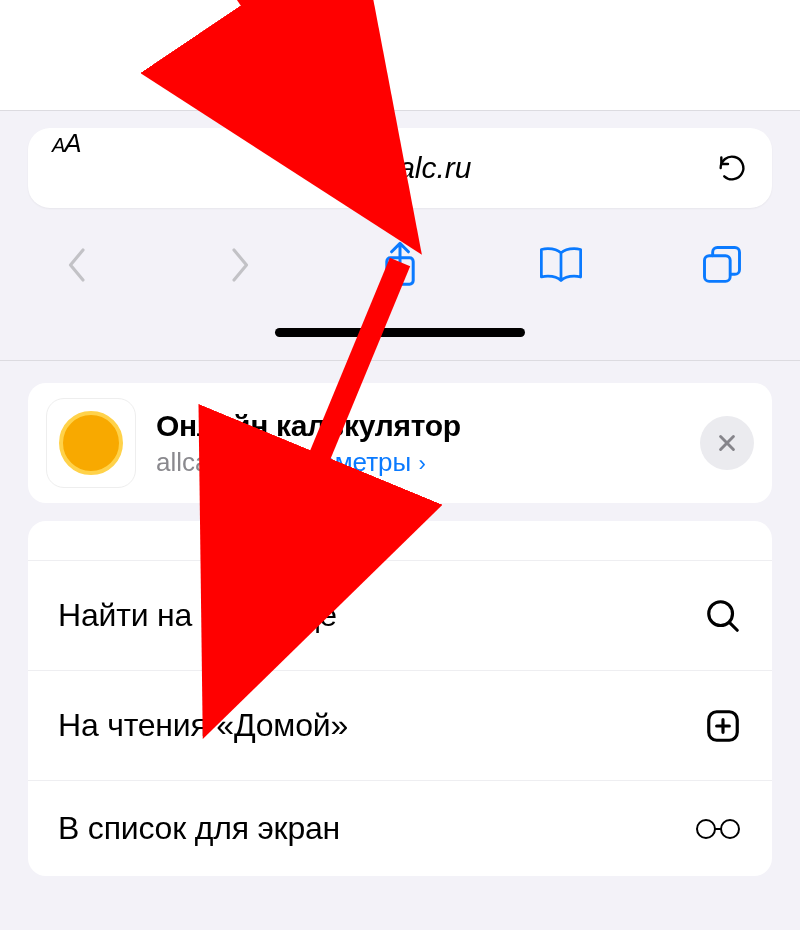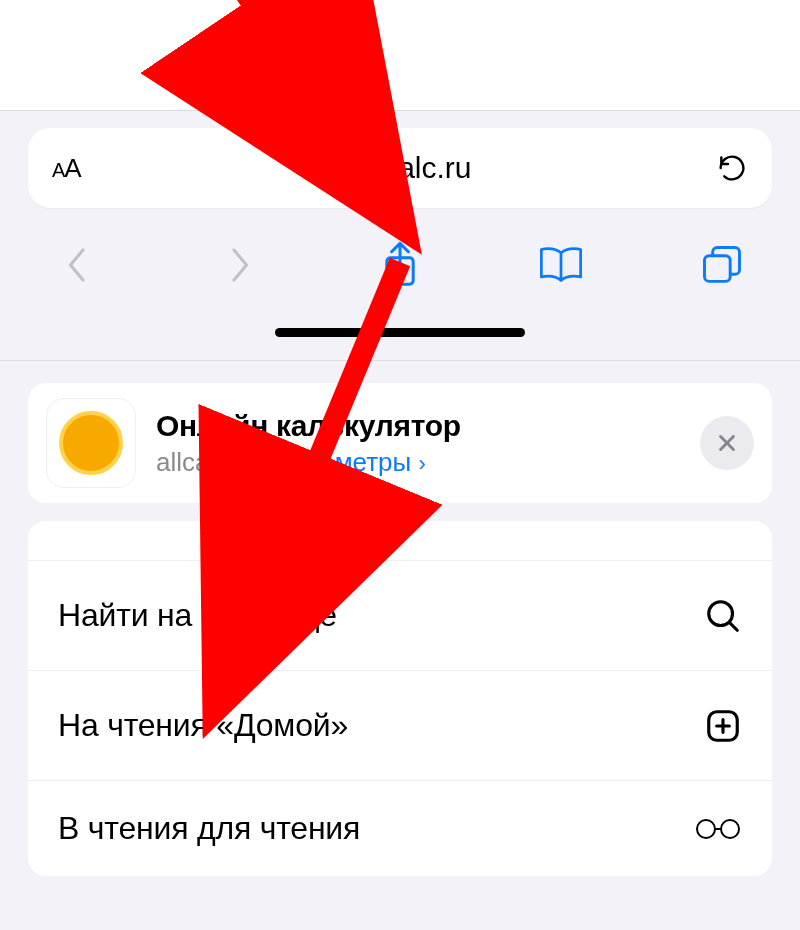--- a/index.html
+++ b/index.html
@@ -26,23 +26,23 @@
 
   .addr-bar {
     position: absolute;
     top: 128px;
     left: 28px;
     width: 744px;
     height: 80px;
     background: #ffffff;
     border-radius: 22px;
     display: flex;
-    align-items: center;
     padding: 0 24px;
     box-shadow: 0 1px 2px rgba(0,0,0,0.05);
+    font-style: italic;
   }
   .aa-glyph {
     font-size: 26px;
     font-weight: 400;
     color: #000;
     letter-spacing: -1px;
   }
   .aa-glyph .small-a { font-size: 20px; }
   .addr-center {
     flex: 1;
@@ -309,21 +309,21 @@
       <span class="action-label">На чтения «Домой»</span>
       <span class="action-icon">
         <svg width="38" height="38" viewBox="0 0 24 24" fill="none" stroke="#000" stroke-width="2" stroke-linecap="round">
             <rect x="3" y="3" width="18" height="18" rx="5"></rect>
             <path d="M12 8v8M8 12h8"></path>
           </svg>
       </span>
     </div>
 
     <div class="action-row partial-bottom">
-      <span class="action-label">В чтения для чтения</span>
+      <span class="action-label">В список для экран</span>
       <span class="action-icon">
         <svg width="48" height="30" viewBox="0 0 48 24" fill="none" stroke="#000" stroke-width="2" stroke-linecap="round">
             <circle cx="12" cy="12" r="9"></circle>
             <circle cx="36" cy="12" r="9"></circle>
             <path d="M21 12h6"></path>
           </svg>
       </span>
     </div>
   </div>
 

